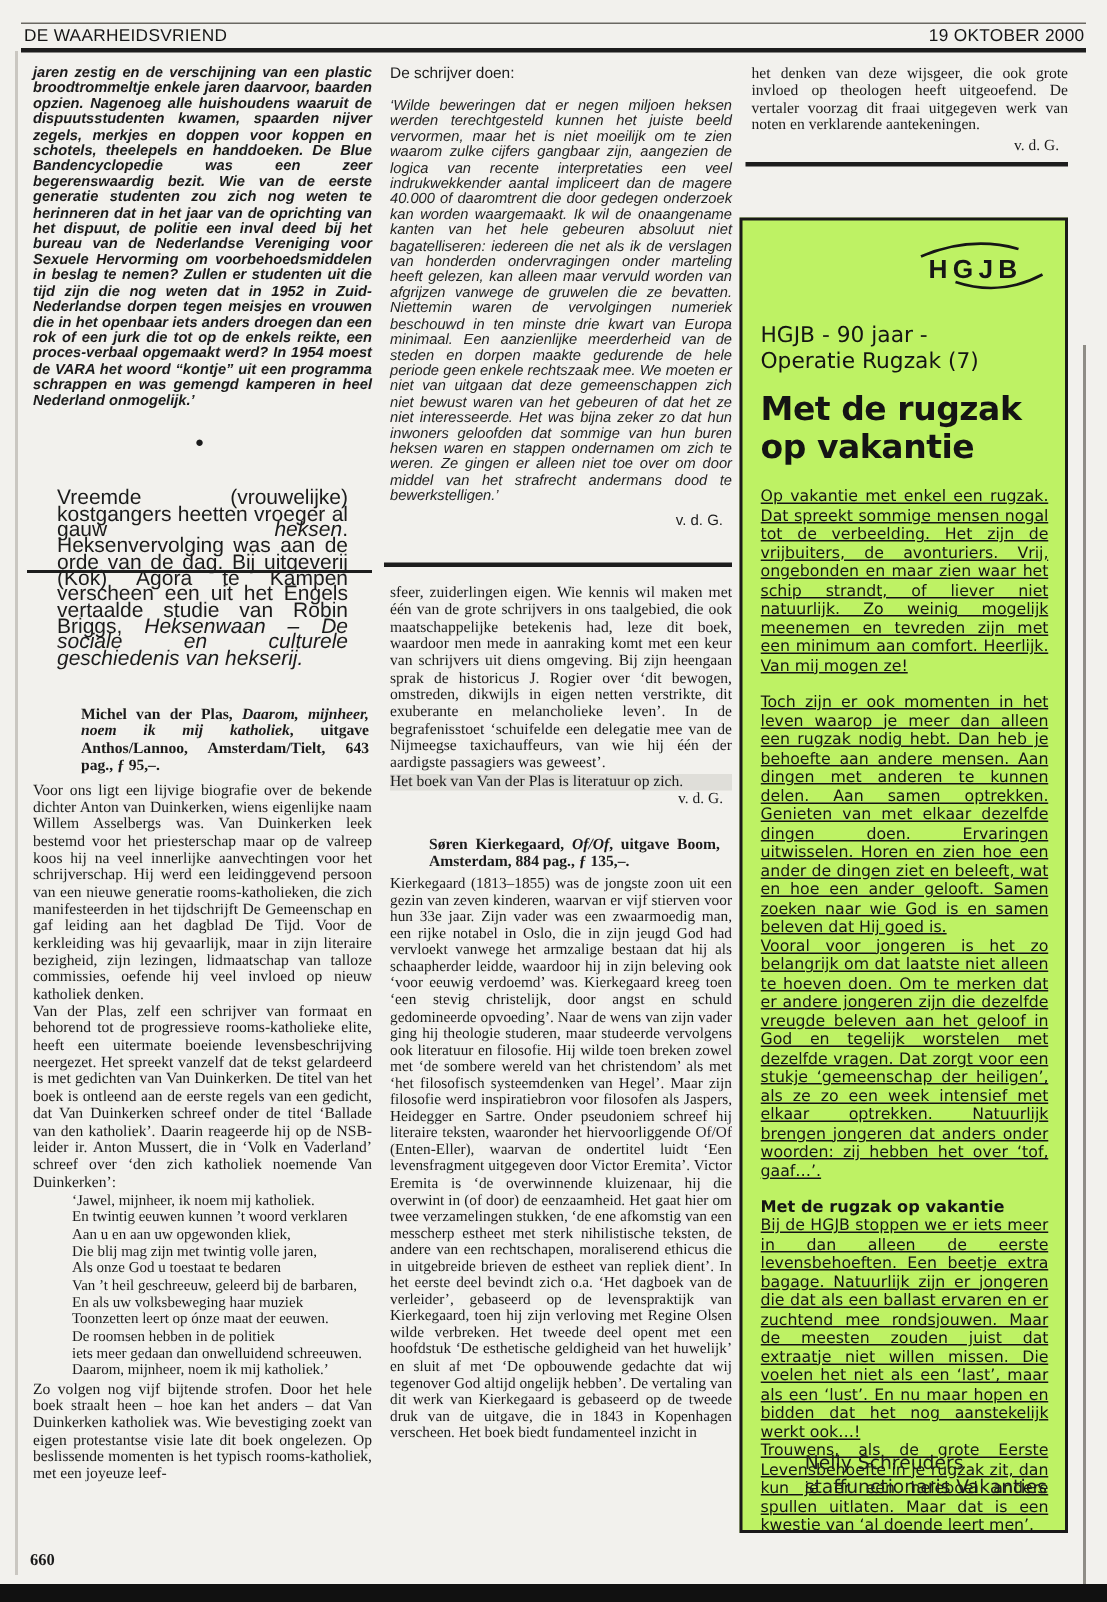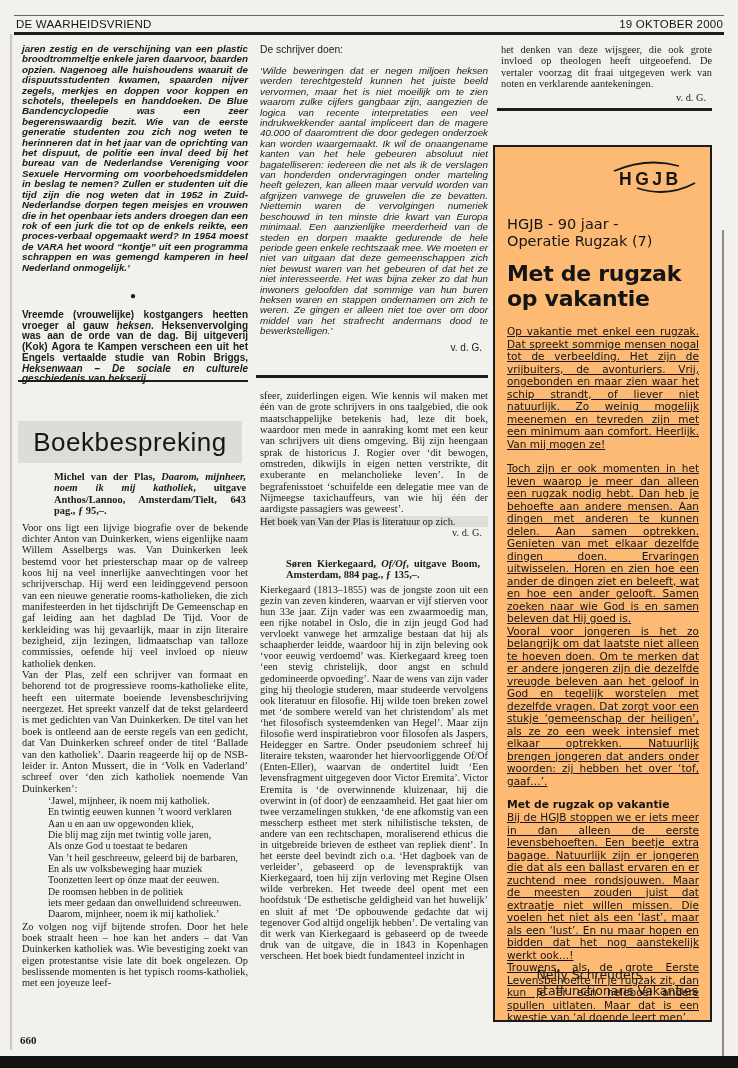--- a/index.html
+++ b/index.html
@@ -18,43 +18,43 @@
   .col{position:absolute;top:44px;}
   .col1{left:18px;width:230px;height:992px;}
   .col2{left:256px;width:232px;height:988px;}
   .col3{left:497px;width:215px;}
   .seg{position:absolute;left:4px;right:0;}
   
   .sans-it{font-family:"Liberation Sans",sans-serif;font-style:italic;font-weight:bold;
            font-size:9.8px;line-height:10.4px;text-align:justify;margin:0;}
   .quote{font-weight:normal;color:#222;}
   .sans{font-family:"Liberation Sans",sans-serif;font-size:10.3px;margin:0;}
-  .note{font-family:"Liberation Sans",sans-serif;font-weight:bold;font-size:10px;line-height:10.7px;
-        text-align:justify;margin:0;}
+  .note{font-family:"Liberation Sans",sans-serif;font-weight:normal;font-size:14px;line-height:10.7px;
+        text-align:justify;margin:16px;}
   .note .it{font-style:italic;}
   .serif{font-size:10.4px;line-height:11.35px;text-align:justify;margin:0;}
   .small-serif{font-size:10.2px;line-height:11.1px;}
   .bullet{position:absolute;left:0;right:0;text-align:center;font-size:10px;margin:0;}
   .hrule{position:absolute;left:0;right:0;height:2px;background:#1d1d1d;}
   .thick{height:2.5px;}
   .sig{text-align:right;font-size:10.3px;margin:0;padding-right:6px;}
   .sig-sans{font-family:"Liberation Sans",sans-serif;font-size:10px;}
   .section-box{position:absolute;left:0;right:6px;height:42px;background:#dedcd7;
                display:flex;align-items:center;justify-content:center;
                font-family:"Liberation Sans",sans-serif;font-size:26px;letter-spacing:.5px;color:#161616;}
   .book-heading{font-weight:bold;font-size:10.4px;line-height:11.4px;text-align:justify;
                 margin:0 2px 5px 32px;}
   .book-heading .it{font-style:italic;}
   .poem{margin:1px 0;}
   .poem-line{font-size:10px;line-height:11.35px;padding-left:26px;}
   .smudge{background:rgba(60,58,50,.10);}
   .pagenum{position:absolute;left:20px;top:1034px;font-weight:bold;font-size:11px;}
   
   .hgjb-box{position:absolute;left:493px;top:145px;width:219px;height:877px;
-            border:2px solid #1a1a1a;box-sizing:border-box;background:#fdba74;}
+            border:2px solid #1a1a1a;box-sizing:border-box;background:#bef264;}
   .hgjb-inner{position:absolute;left:12px;right:11px;top:0;bottom:0;overflow:hidden;
               font-family:"DejaVu Sans",sans-serif;color:#141414;}
   .hgjb-logo{display:block;margin:9px 0 0 auto;}
   .kicker{margin-top:20px;font-size:14.5px;line-height:17px;}
   .hgjb-title{margin-top:11px;font-weight:bold;font-size:22px;line-height:25px;letter-spacing:-.3px;}
   .comic{font-size:10.5px;line-height:12.5px;text-align:justify;margin:0;text-decoration:underline;}
   .gap-top{margin-top:12px;}
   .first-gap{margin-top:14px;}
   .comic-sub{font-weight:bold;font-size:10.8px;line-height:13px;margin-top:11px;}
   .hgjb-sig{position:absolute;right:12px;bottom:22px;text-align:left;
@@ -74,23 +74,20 @@
     <span>DE WAARHEIDSVRIEND</span>
     <span>19 OKTOBER 2000</span>
   </div>
   <div class="rule-bot"></div>
 
   <div class="col col1">
     <p class="seg sans-it" style="top:0;">jaren zestig en de verschijning van een plastic broodtrommeltje enkele jaren daarvoor, baarden opzien. Nagenoeg alle huishoudens waaruit de dispuutsstudenten kwamen, spaarden nijver zegels, merkjes en doppen voor koppen en schotels, theelepels en handdoeken. De Blue Bandencyclopedie was een zeer begerenswaardig bezit. Wie van de eerste generatie studenten zou zich nog weten te herinneren dat in het jaar van de oprichting van het dispuut, de politie een inval deed bij het bureau van de Nederlandse Vereniging voor Sexuele Hervorming om voorbehoedsmiddelen in beslag te nemen? Zullen er studenten uit die tijd zijn die nog weten dat in 1952 in Zuid-Nederlandse dorpen tegen meisjes en vrouwen die in het openbaar iets anders droegen dan een rok of een jurk die tot op de enkels reikte, een proces-verbaal opgemaakt werd? In 1954 moest de VARA het woord “kontje” uit een programma schrappen en was gemengd kamperen in heel Nederland onmogelijk.’</p>
     <p class="bullet" style="top:246px;">●</p>
     <p class="seg note" style="top:266px;"><span>Vreemde (vrouwelijke) kostgangers heetten vroeger al gauw </span><span class="it">heksen</span><span>. Heksenvervolging was aan de orde van de dag. Bij uitgeverij (Kok) Agora te Kampen verscheen een uit het Engels vertaalde studie van Robin Briggs, </span><span class="it">Heksenwaan – De sociale en culturele geschiedenis van hekserij.</span></p>
     <div class="hrule" style="top:336px;"></div>
-    <div class="section-box" style="top:377px;">
-      <span>Boekbespreking</span>
-    </div>
     <div class="seg" style="top:427px;bottom:0;overflow:hidden;">
       <p class="book-heading"><span>Michel van der Plas, </span><span class="it">Daarom, mijnheer, noem ik mij katholiek</span><span>, uitgave Anthos/Lannoo, Amsterdam/Tielt, 643 pag., ƒ 95,–.</span></p>
       <p class="serif">Voor ons ligt een lijvige biografie over de bekende dichter Anton van Duinkerken, wiens eigenlijke naam Willem Asselbergs was. Van Duinkerken leek bestemd voor het priesterschap maar op de valreep koos hij na veel innerlijke aanvechtingen voor het schrijverschap. Hij werd een leidinggevend persoon van een nieuwe generatie rooms-katholieken, die zich manifesteerden in het tijdschrijft De Gemeenschap en gaf leiding aan het dagblad De Tijd. Voor de kerkleiding was hij gevaarlijk, maar in zijn literaire bezigheid, zijn lezingen, lidmaatschap van talloze commissies, oefende hij veel invloed op nieuw katholiek denken.</p>
       <p class="serif">Van der Plas, zelf een schrijver van formaat en behorend tot de progressieve rooms-katholieke elite, heeft een uitermate boeiende levensbeschrijving neergezet. Het spreekt vanzelf dat de tekst gelardeerd is met gedichten van Van Duinkerken. De titel van het boek is ontleend aan de eerste regels van een gedicht, dat Van Duinkerken schreef onder de titel ‘Ballade van den katholiek’. Daarin reageerde hij op de NSB-leider ir. Anton Mussert, die in ‘Volk en Vaderland’ schreef over ‘den zich katholiek noemende Van Duinkerken’:</p>
       <div class="poem">
           <div class="poem-line">‘Jawel, mijnheer, ik noem mij katholiek.</div>
           <div class="poem-line">En twintig eeuwen kunnen ’t woord verklaren</div>
           <div class="poem-line">Aan u en aan uw opgewonden kliek,</div>
           <div class="poem-line">Die blij mag zijn met twintig volle jaren,</div>
           <div class="poem-line">Als onze God u toestaat te bedaren</div>

